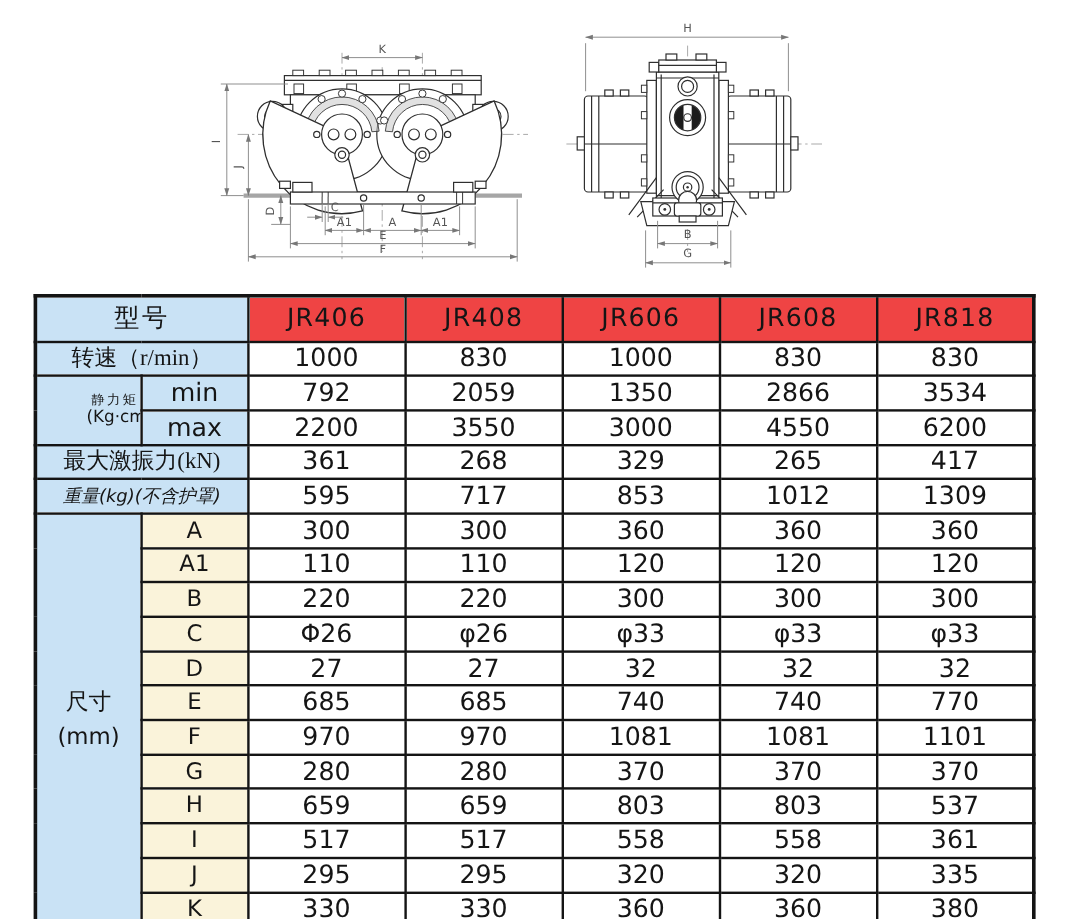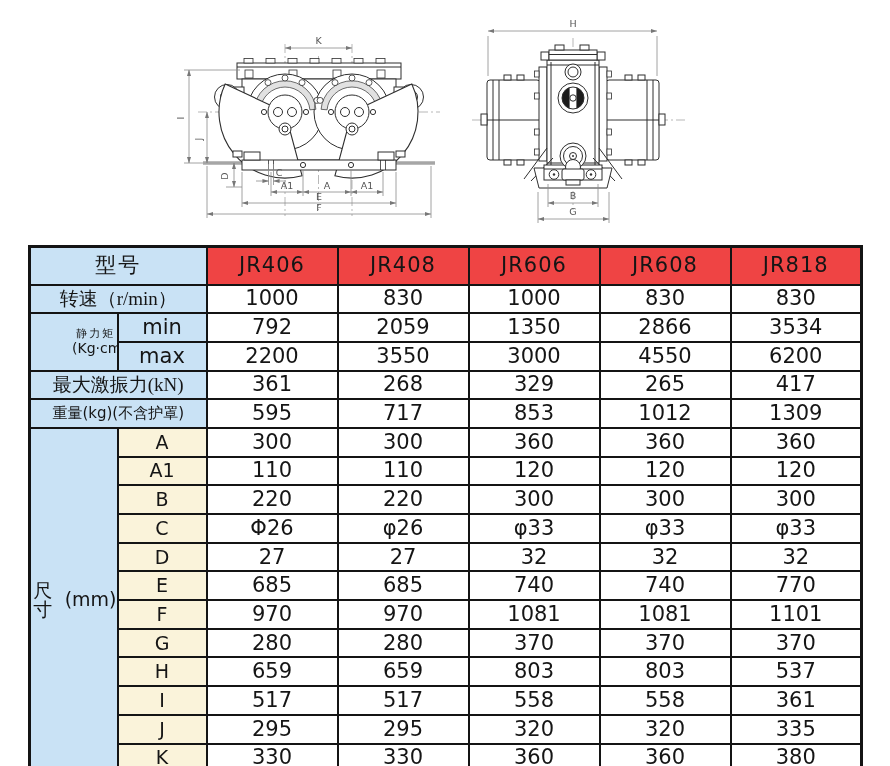--- a/index.html
+++ b/index.html
@@ -13,28 +13,28 @@
   table.spec{position:absolute;left:28px;top:245px;width:832px;border-collapse:collapse;
              table-layout:fixed;border:3px solid #141414;color:#151515;}
   table.spec td{border:2px solid #141414;text-align:center;vertical-align:middle;
                 padding:0;overflow:hidden;line-height:1;}
   tr.rh{height:38px;}
   tr.rr{height:28.7px;}
   .c-blue{background:#c9e2f5;margin-top:43px;}
   .c-pink{background:#ef4444;}
   .c-yellow{background:#faf3da;}
   .lab{font-size:19px;font-family:Liberation Serif, serif;}
-  .lab-sm{font-size:15px;}
+  .lab-sm{font-size:15px;font-style:italic;}
   .val{font-size:21px;}
   .model{font-size:21px;letter-spacing:1px;}
   .hdr{font-size:21px;letter-spacing:2px;}
   .letter{font-size:19px;}
   .two-line div{line-height:1.15;}
   .sm-unit{font-size:14px;padding-left:41px;}
-  .dim-head{display:flex;flex-direction:row;justify-content:center;align-items:center;gap:10px;font-size:19px;}
+  .dim-head{display:flex;flex-direction:column;justify-content:center;align-items:center;gap:10px;font-size:19px;}
 </style>
 </head>
 <body>
 
 <div class="page">
 
   <div class="drawing" id="front-view">
     <svg width="350" height="230" viewBox="0 0 350 230">
       <defs>
         <marker id="arw" viewBox="0 0 10 10" refX="9.5" refY="5" markerWidth="8" markerHeight="8" orient="auto-start-reverse">

